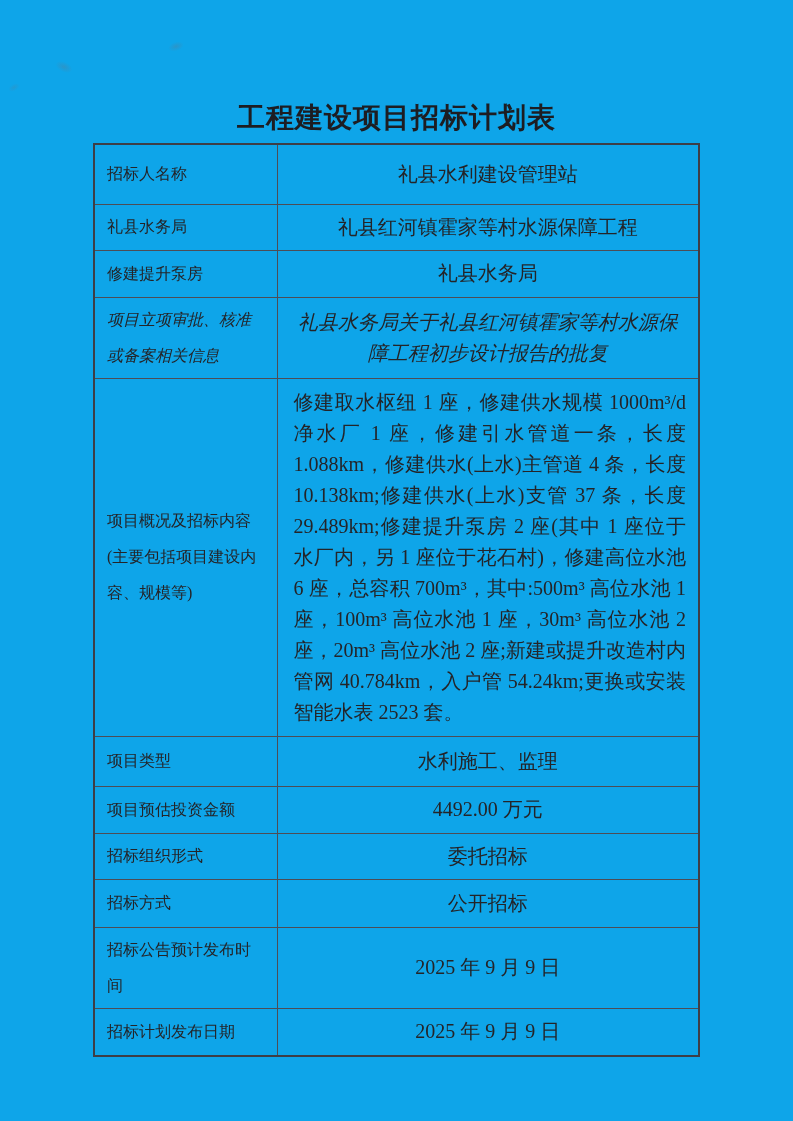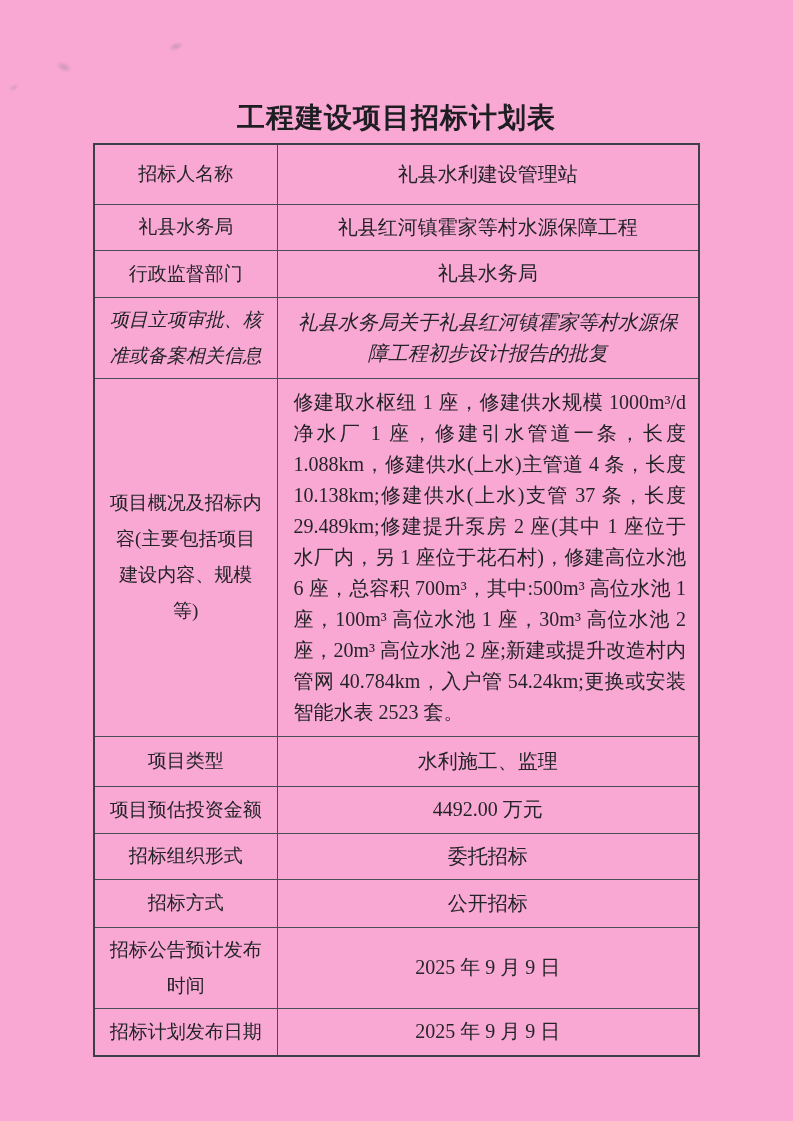--- a/index.html
+++ b/index.html
@@ -5,21 +5,21 @@
   html, body {
     margin: 0;
     padding: 0;
     background: #e9e9e9;
   }
   .page {
     position: relative;
     width: 793px;
     height: 1121px;
     margin: 0 auto;
-    background: #f9a8d4;
+    background: #0ea5e9;
     overflow: hidden;
     font-family: "Liberation Serif", "DejaVu Serif", serif;
     color: #26262a;
   }
   
   .smudge {
     position: absolute;
     border-radius: 50%;
     background: radial-gradient(closest-side, rgba(110,112,125,0.30), rgba(110,112,125,0.0));
     pointer-events: none;
@@ -52,22 +52,21 @@
   }
   table.bid-table td {
     border: 1px solid #4d4d55;
     vertical-align: middle;
     overflow: hidden;
   }
   table.bid-table {
     border: 2px solid #3e3e46;
   }
   td.label-cell {
-    text-align: center;
-    font-size: 19px;
+    font-size: 16px;
     line-height: 36px;
     padding: 4px 12px;
     color: #242428;
   }
   td.value-cell {
     text-align: center;
     font-size: 20px;
     line-height: 31px;
     padding: 5px 14px;
     color: #242428;
@@ -108,21 +107,21 @@
     <tbody id="table-body">
         <tr class="r0">
           <td class="label-cell">招标人名称</td>
           <td class="value-cell">礼县水利建设管理站</td>
         </tr>
         <tr class="r1">
           <td class="label-cell">礼县水务局</td>
           <td class="value-cell">礼县红河镇霍家等村水源保障工程</td>
         </tr>
         <tr class="r2">
-          <td class="label-cell">行政监督部门</td>
+          <td class="label-cell">修建提升泵房</td>
           <td class="value-cell">礼县水务局</td>
         </tr>
         <tr class="r3">
           <td class="label-cell">项目立项审批、核准或备案相关信息</td>
           <td class="value-cell">礼县水务局关于礼县红河镇霍家等村水源保障工程初步设计报告的批复</td>
         </tr>
         <tr class="r4">
           <td class="label-cell">项目概况及招标内容(主要包括项目建设内容、规模等)</td>
           <td class="value-cell long-text">修建取水枢纽 1 座，修建供水规模 1000m³/d 净水厂 1 座，修建引水管道一条，长度 1.088km，修建供水(上水)主管道 4 条，长度 10.138km;修建供水(上水)支管 37 条，长度 29.489km;修建提升泵房 2 座(其中 1 座位于水厂内，另 1 座位于花石村)，修建高位水池 6 座，总容积 700m³，其中:500m³ 高位水池 1 座，100m³ 高位水池 1 座，30m³ 高位水池 2 座，20m³ 高位水池 2 座;新建或提升改造村内管网 40.784km，入户管 54.24km;更换或安装智能水表 2523 套。</td>
         </tr>

